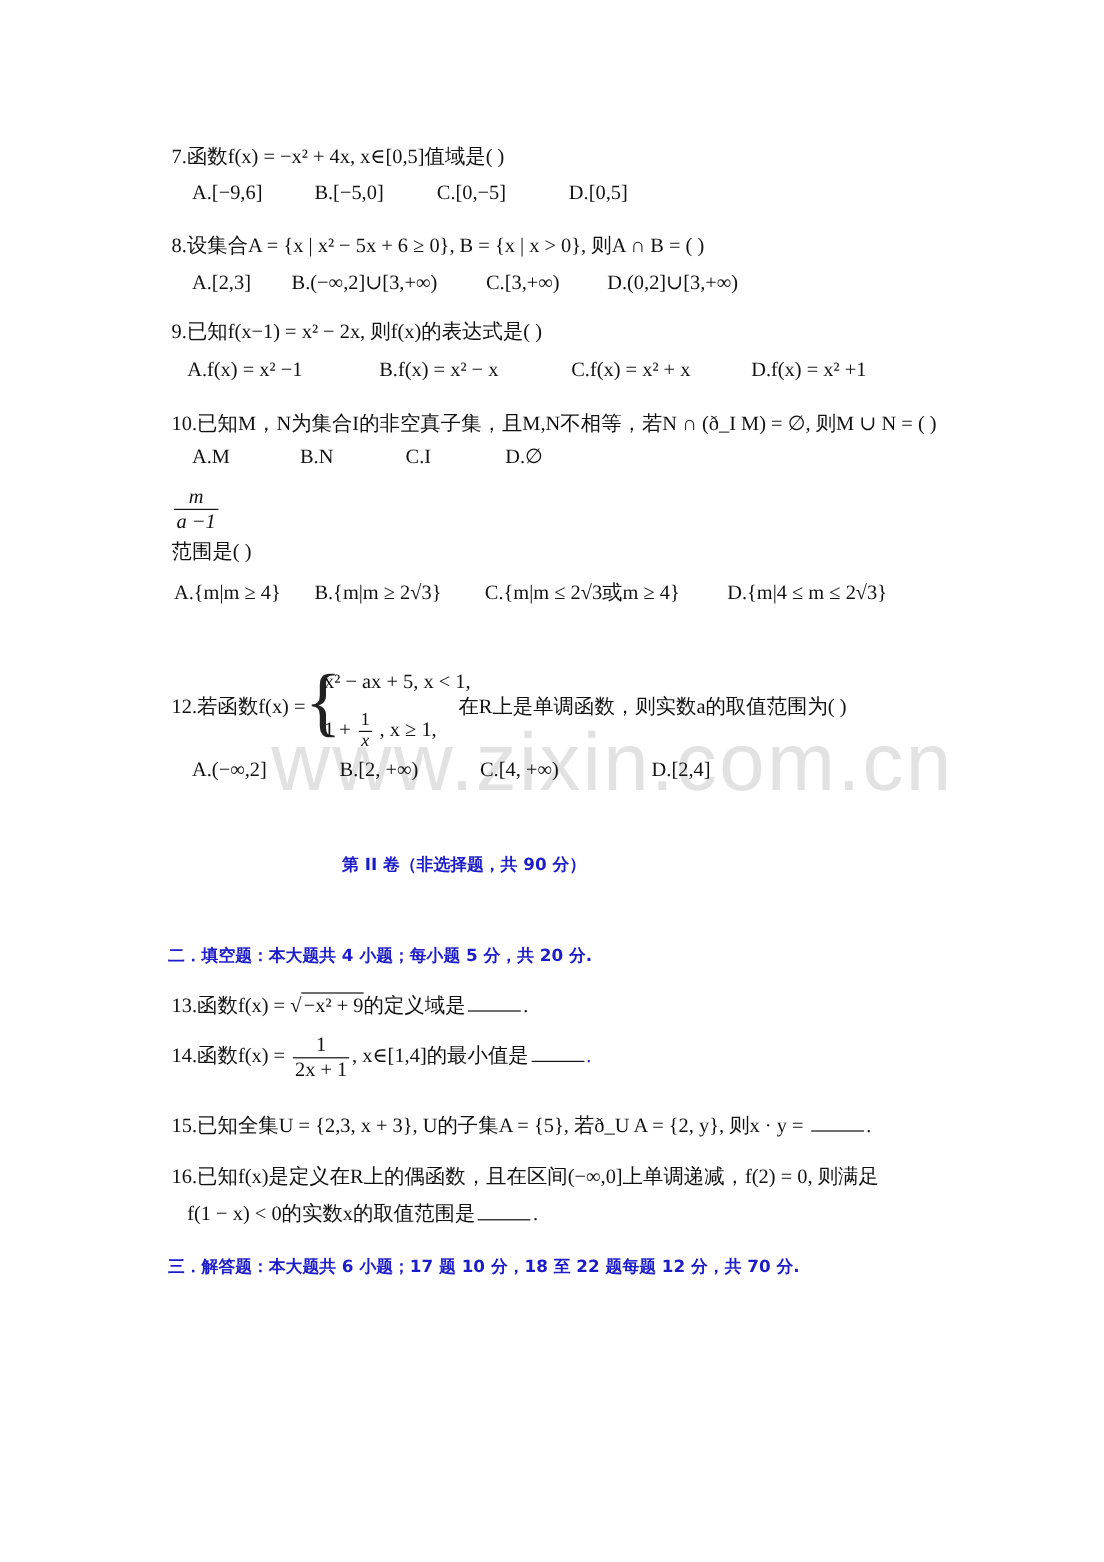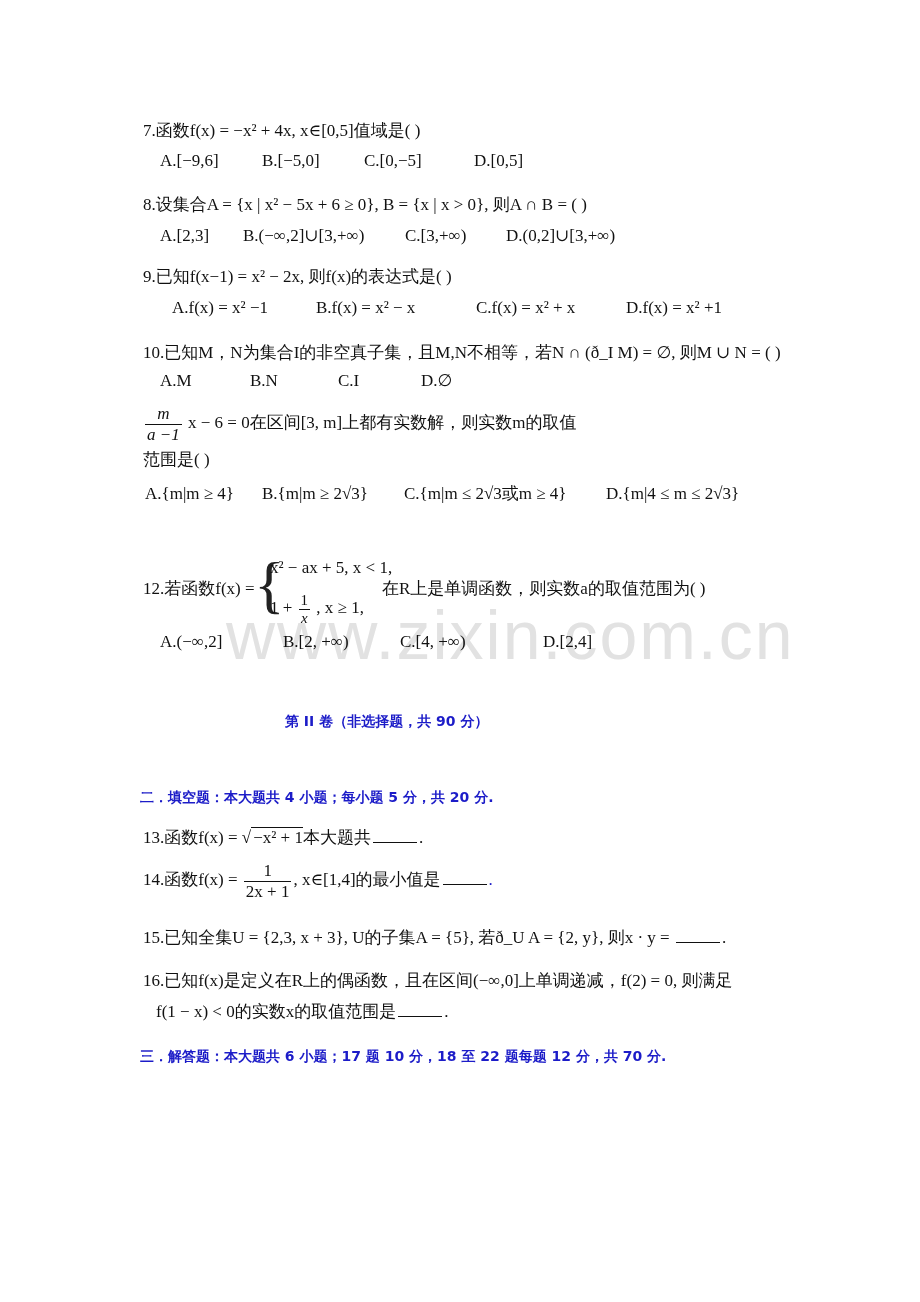--- a/index.html
+++ b/index.html
@@ -34,37 +34,36 @@
     <div class="opt" style="left:364px; top:150px;">C.[0,−5]</div>
     <div class="opt" style="left:474px; top:150px;">D.[0,5]</div>
 
     <div class="line" style="left:143px; top:194px;">8.设集合A = {x | x² − 5x + 6 ≥ 0}, B = {x | x &gt; 0}, 则A ∩ B = (    )</div>
     <div class="opt" style="left:160px; top:225px;">A.[2,3]</div>
     <div class="opt" style="left:243px; top:225px;">B.(−∞,2]∪[3,+∞)</div>
     <div class="opt" style="left:405px; top:225px;">C.[3,+∞)</div>
     <div class="opt" style="left:506px; top:225px;">D.(0,2]∪[3,+∞)</div>
 
     <div class="line" style="left:143px; top:266px;">9.已知f(x−1) = x² − 2x, 则f(x)的表达式是(    )</div>
-    <div class="opt" style="left:172px; top:297px;">A.f(x) = x² −1</div>
+    <div class="opt" style="left:156px; top:297px;">A.f(x) = x² −1</div>
     <div class="opt" style="left:316px; top:297px;">B.f(x) = x² − x</div>
     <div class="opt" style="left:476px; top:297px;">C.f(x) = x² + x</div>
     <div class="opt" style="left:626px; top:297px;">D.f(x) = x² +1</div>
 
     <div class="line" style="left:143px; top:342px;">10.已知M，N为集合I的非空真子集，且M,N不相等，若N ∩ (ð_I M) = ∅, 则M ∪ N = (    )</div>
     <div class="opt" style="left:160px; top:370px;">A.M</div>
     <div class="opt" style="left:250px; top:370px;">B.N</div>
     <div class="opt" style="left:338px; top:370px;">C.I</div>
     <div class="opt" style="left:421px; top:370px;">D.∅</div>
 
     <div class="line" style="left:143px; top:403px; line-height:40px;">
       <span class="frac">
         <span class="num it">m</span>
         <span class="den it">a −1</span>
       </span>
-      <span>x − 6 = 0在区间[3, m]上都有实数解，则实数m的取值</span>
     </div>
     <div class="line" style="left:143px; top:449px;">范围是(    )</div>
     <div class="opt" style="left:145px; top:483px;">A.{m|m ≥ 4}</div>
     <div class="opt" style="left:262px; top:483px;">B.{m|m ≥ 2√3}</div>
     <div class="opt" style="left:404px; top:483px;">C.{m|m ≤ 2√3或m ≥ 4}</div>
     <div class="opt" style="left:606px; top:483px;">D.{m|4 ≤ m ≤ 2√3}</div>
 
     <div class="line" style="left:143px; top:578px;">12.若函数f(x) =</div>
     <div class="brace" style="left:254px; top:553px;">{</div>
     <div class="line" style="left:270px; top:557px;">x² − ax + 5, x &lt; 1,</div>
@@ -80,21 +79,21 @@
     <div class="opt" style="left:160px; top:631px;">A.(−∞,2]</div>
     <div class="opt" style="left:283px; top:631px;">B.[2, +∞)</div>
     <div class="opt" style="left:400px; top:631px;">C.[4, +∞)</div>
     <div class="opt" style="left:543px; top:631px;">D.[2,4]</div>
 
     <div class="line blue" style="left:285px; top:710px;">第 II 卷（非选择题，共 90 分）</div>
 
     <div class="line blue" style="left:140px; top:786px;">二．填空题：本大题共 4 小题；每小题 5 分，共 20 分.</div>
 
     <div class="line" style="left:143px; top:826px;">
-      <span>13.函数f(x) = </span><span>√</span><span class="sqrt">−x² + 1</span><span>本大题共</span><span class="blank"></span><span>.</span>
+      <span>13.函数f(x) = </span><span>√</span><span class="sqrt">−x² + 9</span><span>的定义域是</span><span class="blank"></span><span>.</span>
     </div>
 
     <div class="line" style="left:143px; top:858px; line-height:44px;">
       <span>14.函数f(x) = </span>
       <span class="frac">
         <span class="num">1</span>
         <span class="den">2x + 1</span>
       </span><span>, x∈[1,4]的最小值是</span><span class="blank"></span><span style="color:#1c1cc8;">.</span>
     </div>
 

